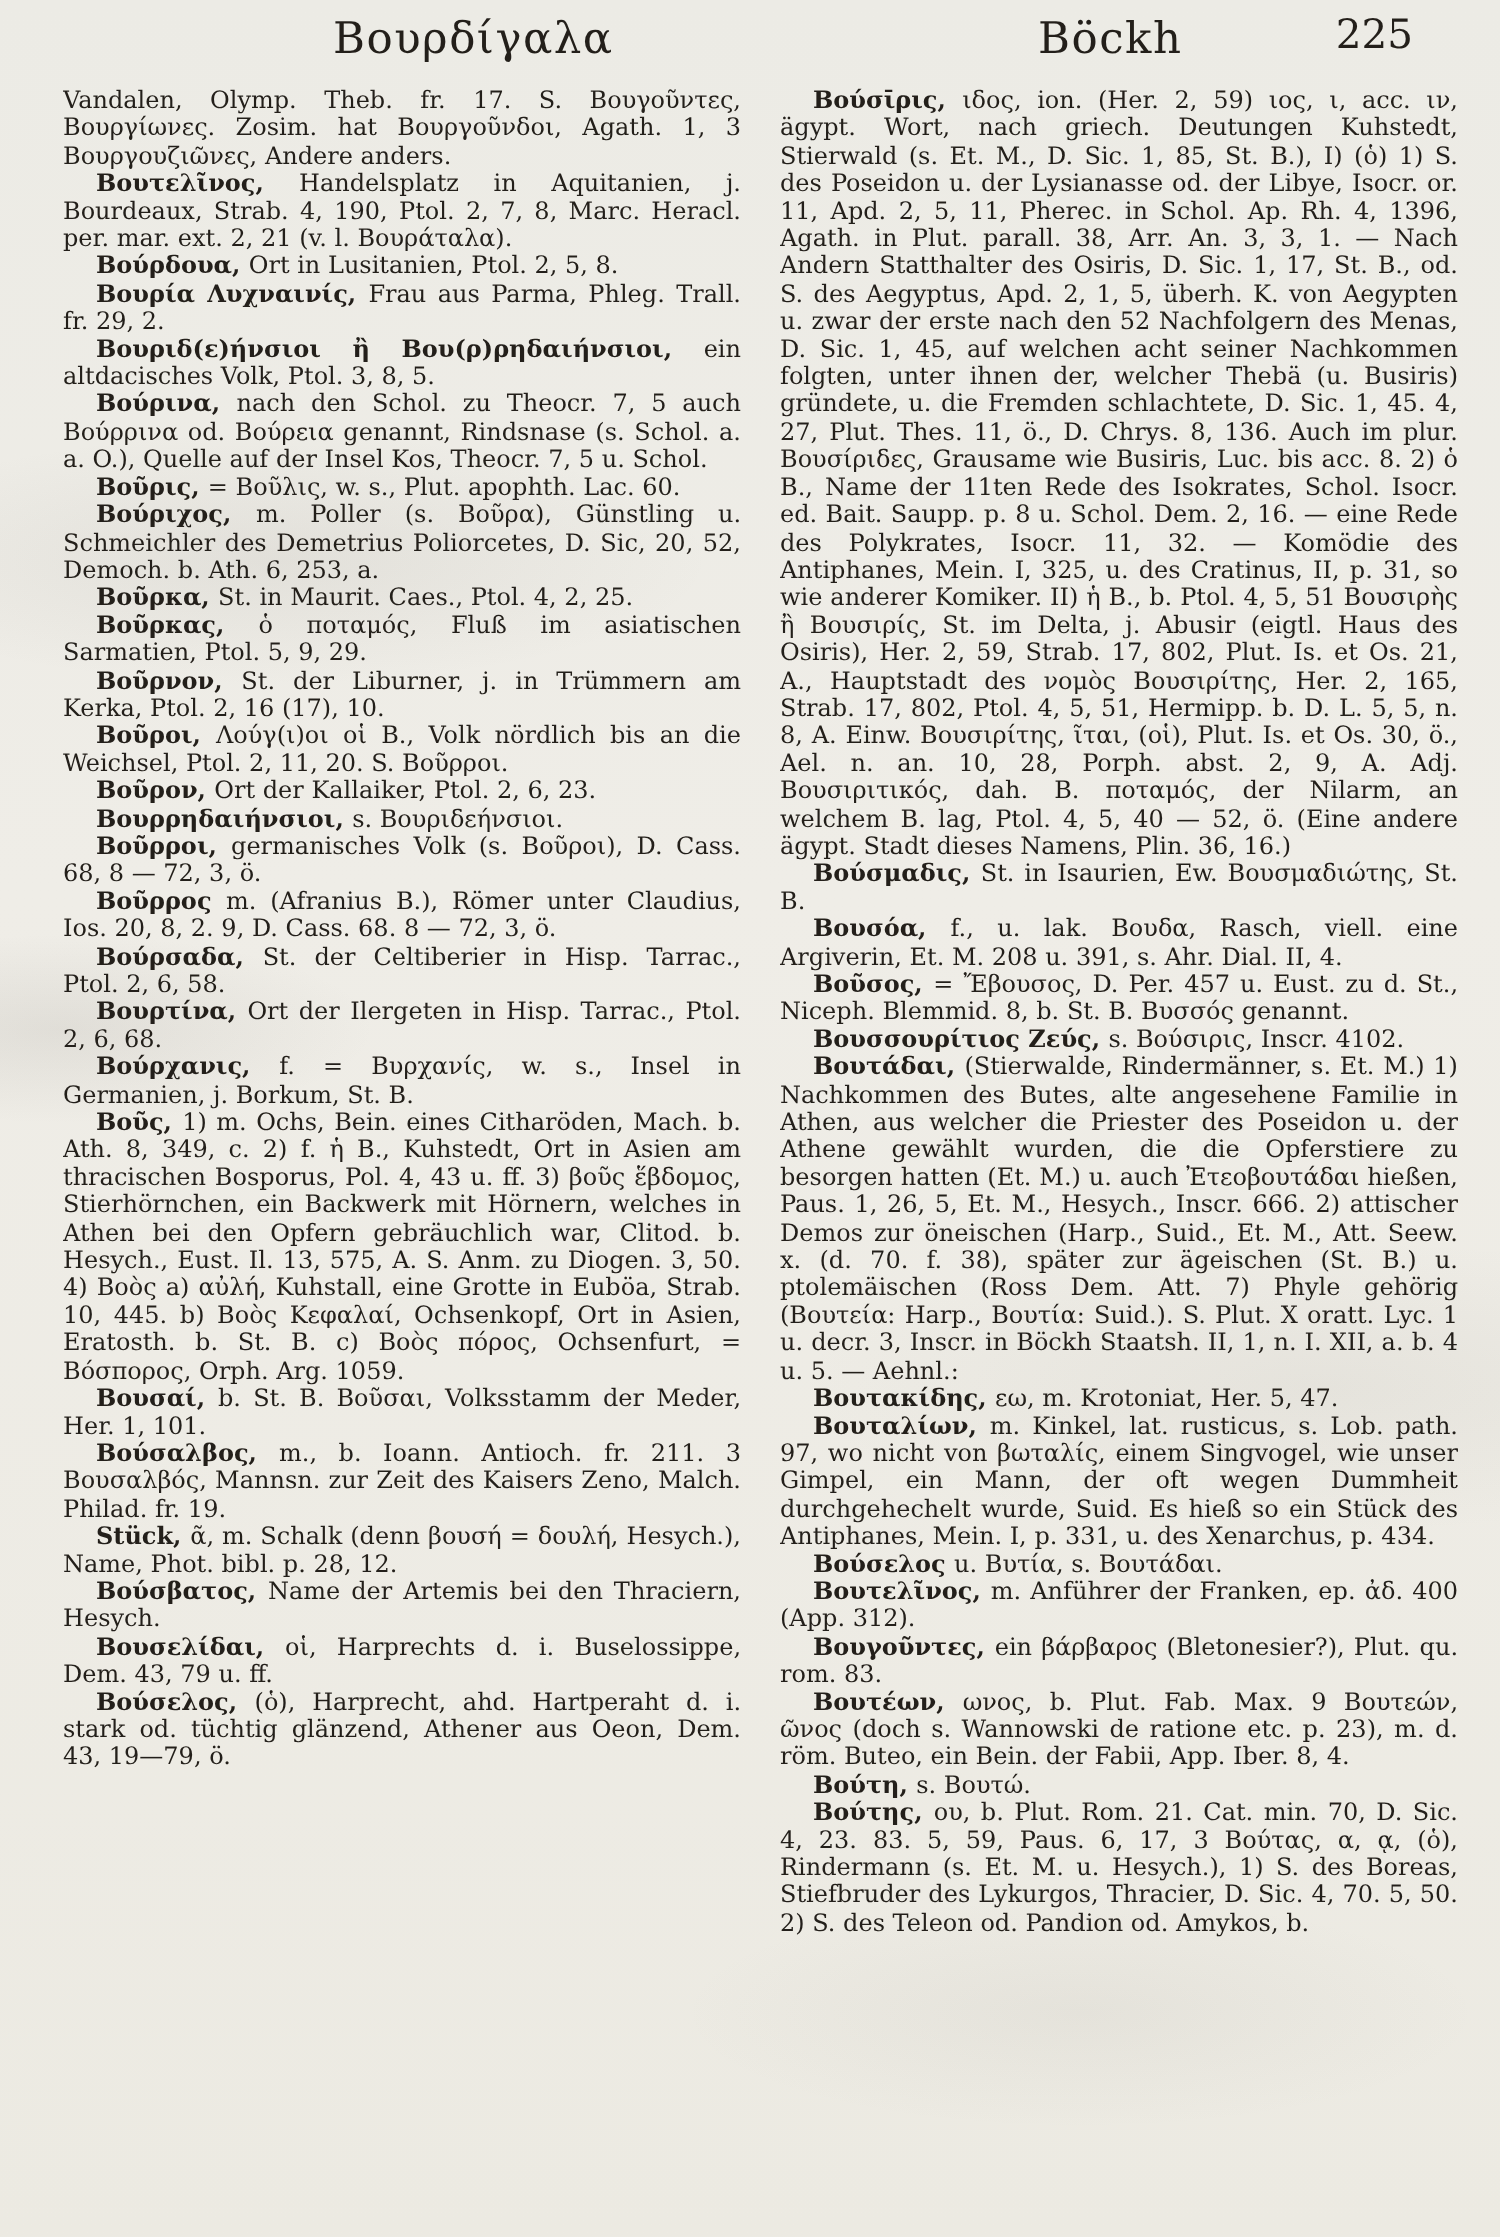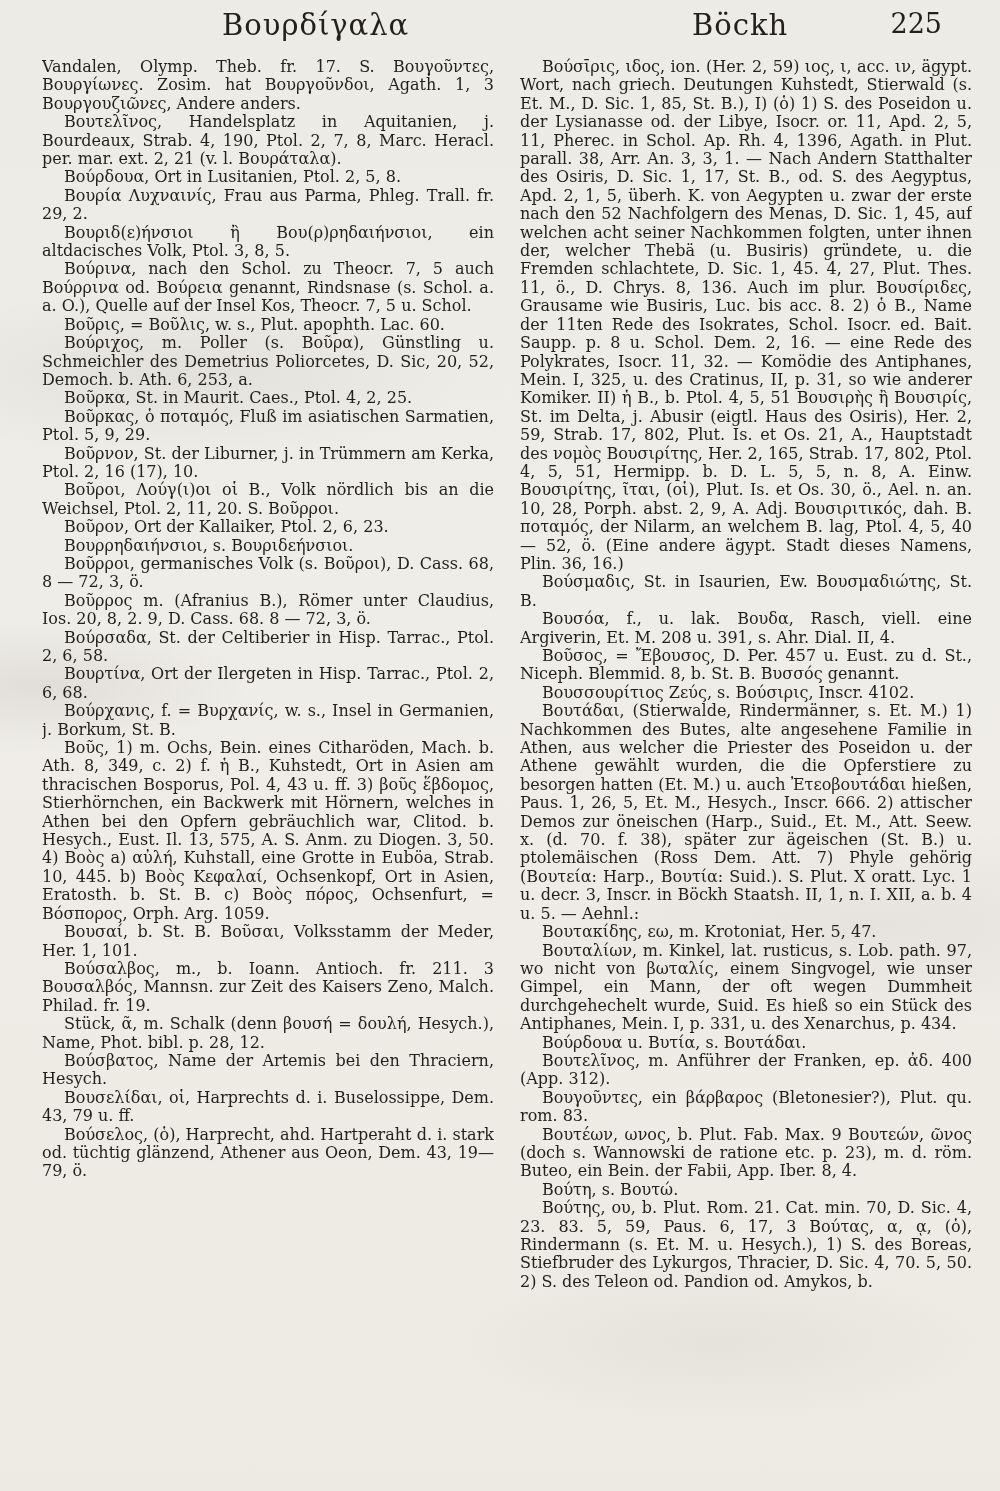--- a/index.html
+++ b/index.html
@@ -33,21 +33,21 @@
     position: absolute; top: 58px; left: 42px;
     display: flex; gap: 26px;
   }
   .col {
     width: 452px; height: 1372px; overflow: hidden;
     text-align: justify;
     font-size: 16px; line-height: 18.4px;
   }
   .entry { margin: 0; text-indent: 22px; }
   .entry.cont { text-indent: 0; }
-  .entry b { font-weight: normal; margin-top: 42px; }
+  .entry b { font-weight: bold; margin-top: 42px; }
   .page-footer {
     position: absolute; left: 0; right: 0; bottom: 0; height: 60px;
   }
 </style>
 </head>
 <body>
 
 <div class="paper"></div>
 
 <div class="running-header">
@@ -87,21 +87,21 @@
     </div>
   <div class="col">
       <p class="entry"><b>Βούσῑρις, </b>ιδος, ion. (Her. 2, 59) ιος, ι, acc. ιν, ägypt. Wort, nach griech. Deutungen Kuhstedt, Stierwald (s. Et. M., D. Sic. 1, 85, St. B.), I) (ὁ) 1) S. des Poseidon u. der Lysianasse od. der Libye, Isocr. or. 11, Apd. 2, 5, 11, Pherec. in Schol. Ap. Rh. 4, 1396, Agath. in Plut. parall. 38, Arr. An. 3, 3, 1. — Nach Andern Statthalter des Osiris, D. Sic. 1, 17, St. B., od. S. des Aegyptus, Apd. 2, 1, 5, überh. K. von Aegypten u. zwar der erste nach den 52 Nachfolgern des Menas, D. Sic. 1, 45, auf welchen acht seiner Nachkommen folgten, unter ihnen der, welcher Thebä (u. Busiris) gründete, u. die Fremden schlachtete, D. Sic. 1, 45. 4, 27, Plut. Thes. 11, ö., D. Chrys. 8, 136. Auch im plur. Βουσίριδες, Grausame wie Busiris, Luc. bis acc. 8. 2) ὁ Β., Name der 11ten Rede des Isokrates, Schol. Isocr. ed. Bait. Saupp. p. 8 u. Schol. Dem. 2, 16. — eine Rede des Polykrates, Isocr. 11, 32. — Komödie des Antiphanes, Mein. I, 325, u. des Cratinus, II, p. 31, so wie anderer Komiker. II) ἡ Β., b. Ptol. 4, 5, 51 Βουσιρὴς ἢ Βουσιρίς, St. im Delta, j. Abusir (eigtl. Haus des Osiris), Her. 2, 59, Strab. 17, 802, Plut. Is. et Os. 21, A., Hauptstadt des νομὸς Βουσιρίτης, Her. 2, 165, Strab. 17, 802, Ptol. 4, 5, 51, Hermipp. b. D. L. 5, 5, n. 8, A. Einw. Βουσιρίτης, ῖται, (οἱ), Plut. Is. et Os. 30, ö., Ael. n. an. 10, 28, Porph. abst. 2, 9, A. Adj. Βουσιριτικός, dah. Β. ποταμός, der Nilarm, an welchem B. lag, Ptol. 4, 5, 40 — 52, ö. (Eine andere ägypt. Stadt dieses Namens, Plin. 36, 16.)</p>
       <p class="entry"><b>Βούσμαδις, </b>St. in Isaurien, Ew. Βουσμαδιώτης, St. B.</p>
       <p class="entry"><b>Βουσόα, </b>f., u. lak. Βουδα, Rasch, viell. eine Argiverin, Et. M. 208 u. 391, s. Ahr. Dial. II, 4.</p>
       <p class="entry"><b>Βοῦσος, </b>= Ἔβουσος, D. Per. 457 u. Eust. zu d. St., Niceph. Blemmid. 8, b. St. B. Βυσσός genannt.</p>
       <p class="entry"><b>Βουσσουρίτιος Ζεύς, </b>s. Βούσιρις, Inscr. 4102.</p>
       <p class="entry"><b>Βουτάδαι, </b>(Stierwalde, Rindermänner, s. Et. M.) 1) Nachkommen des Butes, alte angesehene Familie in Athen, aus welcher die Priester des Poseidon u. der Athene gewählt wurden, die die Opferstiere zu besorgen hatten (Et. M.) u. auch Ἐτεοβουτάδαι hießen, Paus. 1, 26, 5, Et. M., Hesych., Inscr. 666. 2) attischer Demos zur öneischen (Harp., Suid., Et. M., Att. Seew. x. (d. 70. f. 38), später zur ägeischen (St. B.) u. ptolemäischen (Ross Dem. Att. 7) Phyle gehörig (Βουτεία: Harp., Βουτία: Suid.). S. Plut. X oratt. Lyc. 1 u. decr. 3, Inscr. in Böckh Staatsh. II, 1, n. I. XII, a. b. 4 u. 5. — Aehnl.:</p>
       <p class="entry"><b>Βουτακίδης, </b>εω, m. Krotoniat, Her. 5, 47.</p>
       <p class="entry"><b>Βουταλίων, </b>m. Kinkel, lat. rusticus, s. Lob. path. 97, wo nicht von βωταλίς, einem Singvogel, wie unser Gimpel, ein Mann, der oft wegen Dummheit durchgehechelt wurde, Suid. Es hieß so ein Stück des Antiphanes, Mein. I, p. 331, u. des Xenarchus, p. 434.</p>
-      <p class="entry"><b>Βούρδουα </b>u. Βυτία, s. Βουτάδαι.</p>
+      <p class="entry"><b>Βούσελος </b>u. Βυτία, s. Βουτάδαι.</p>
       <p class="entry"><b>Βουτελῖνος, </b>m. Anführer der Franken, ep. ἀδ. 400 (App. 312).</p>
       <p class="entry"><b>Βουγοῦντες, </b>ein βάρβαρος (Bletonesier?), Plut. qu. rom. 83.</p>
       <p class="entry"><b>Βουτέων, </b>ωνος, b. Plut. Fab. Max. 9 Βουτεών, ῶνος (doch s. Wannowski de ratione etc. p. 23), m. d. röm. Buteo, ein Bein. der Fabii, App. Iber. 8, 4.</p>
       <p class="entry"><b>Βούτη, </b>s. Βουτώ.</p>
       <p class="entry"><b>Βούτης, </b>ου, b. Plut. Rom. 21. Cat. min. 70, D. Sic. 4, 23. 83. 5, 59, Paus. 6, 17, 3 Βούτας, α, ᾳ, (ὁ), Rindermann (s. Et. M. u. Hesych.), 1) S. des Boreas, Stiefbruder des Lykurgos, Thracier, D. Sic. 4, 70. 5, 50. 2) S. des Teleon od. Pandion od. Amykos, b.</p>
     </div>
 </div>
 
 <div class="page-footer">
   

